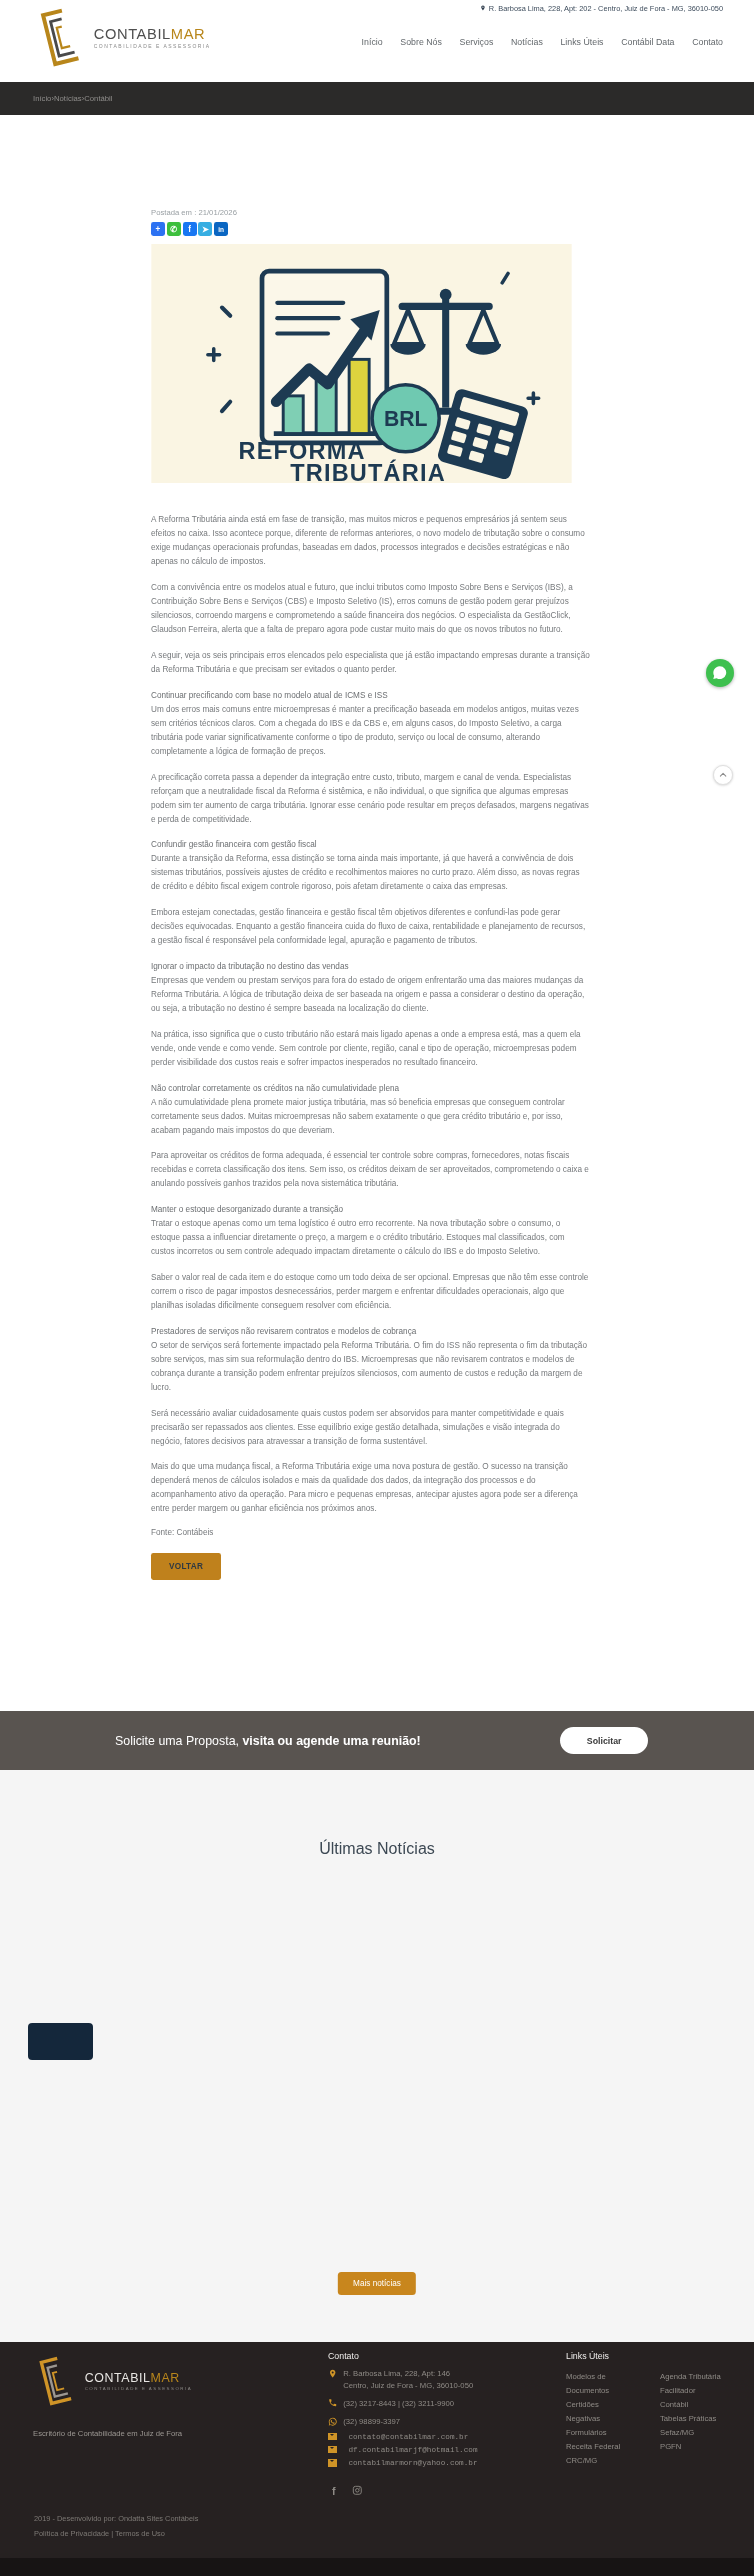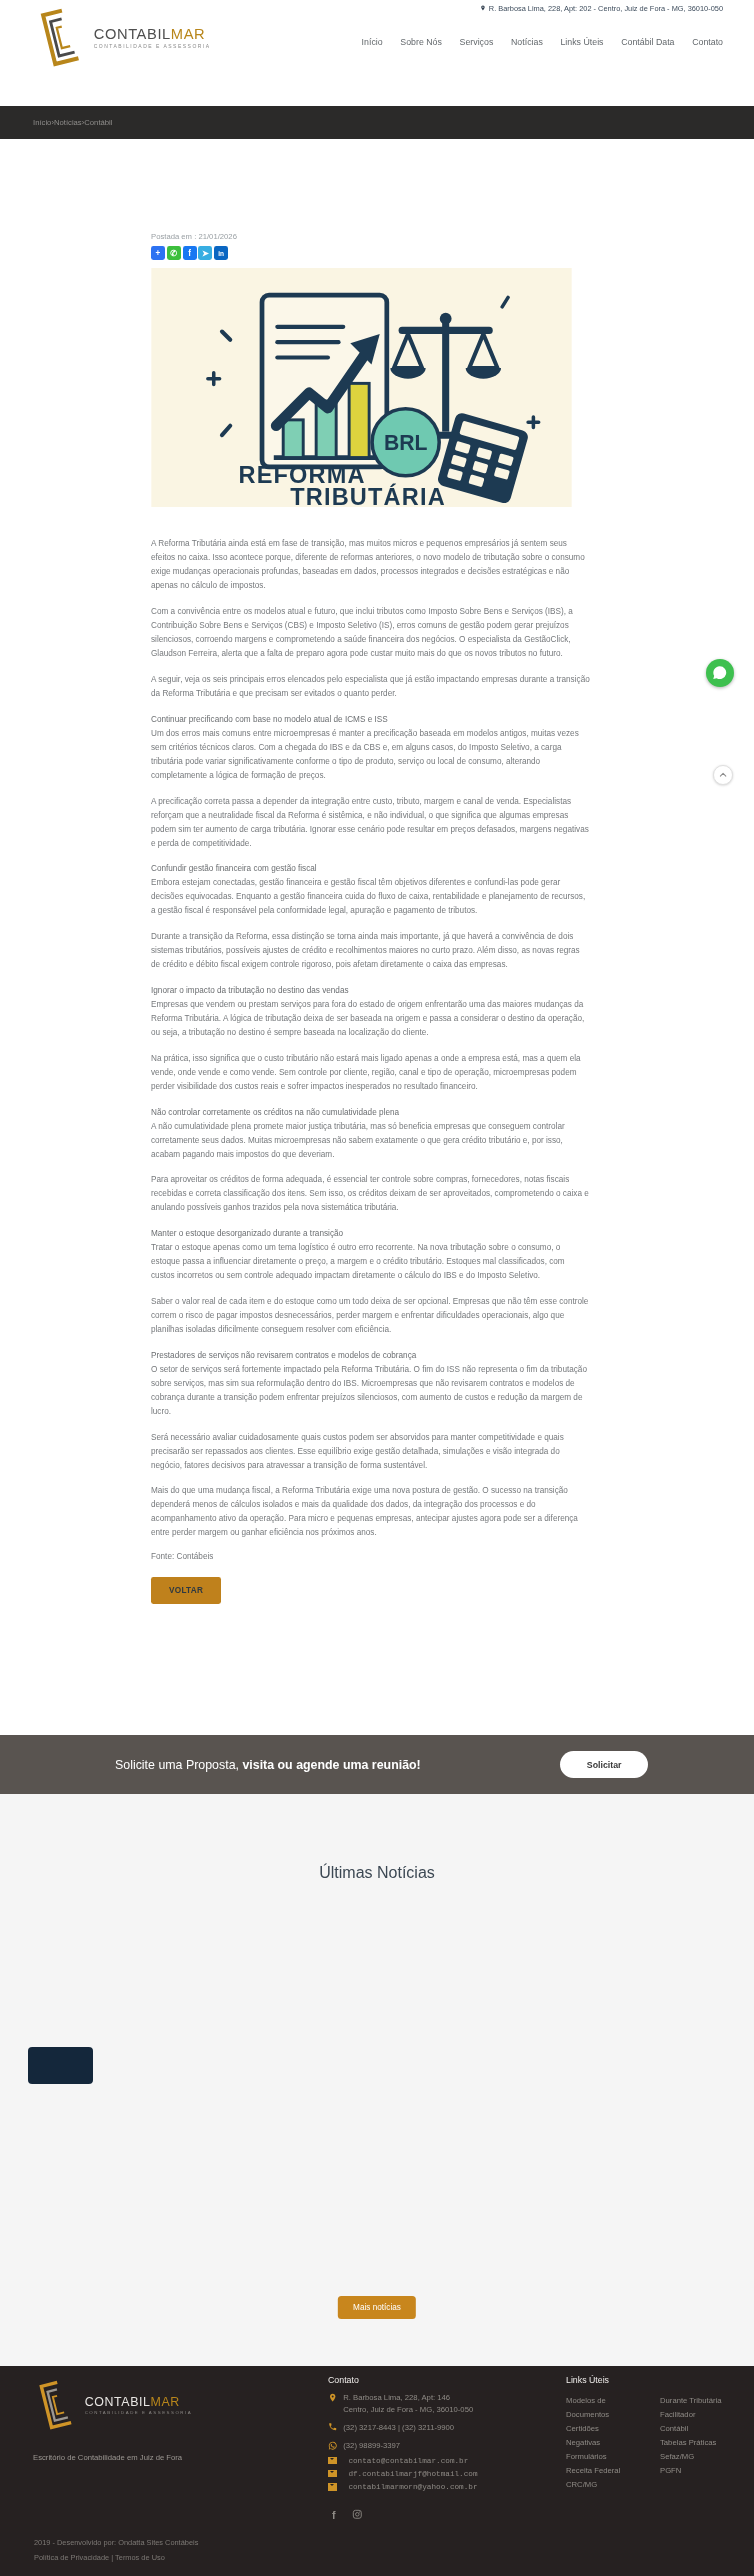--- a/index.html
+++ b/index.html
@@ -1,20 +1,20 @@
 <!DOCTYPE html>
 <html style="font-size:9.4px"><head>
 <meta charset="utf-8">
 <style>
   * { margin:0; padding:0; box-sizing:border-box; }
   html,body { background:#ffffff; }
   body { width:754px; font-family:"Liberation Sans", sans-serif; position:relative; }
 
   
-  .header { height:106px; background:#fff; position:relative; }
+  .header { height:82px; background:#fff; position:relative; }
   .topbar-address { position:absolute; top:3.5px; right:31px; font-size:7.4px; color:#3d4c5c; display:flex; align-items:center; gap:2.9px; }
   .pin-glyph { width:5.9px; height:5.9px; display:inline-block; }
   .logo { position:absolute; left:32px; top:4.7px; display:flex; align-items:center; gap:4.7px; }
   .logo-text-main { font-size:14.7px; letter-spacing:0.6px; color:#4f4f4f; font-weight:400; }
   .logo-text-accent { color:#b8861b; }
   .logo-tagline { font-size:5px; letter-spacing:1.5px; color:#8a8a8a; margin-top:1.2px; text-align:center; }
   .nav { position:absolute; top:37px; right:31px; display:flex; gap:17.7px; }
   .nav a { text-decoration:none; font-size:8.8px; color:#63686c; }
 
   
@@ -183,22 +183,22 @@
     </svg>
 
     <div class="article-body" id="article-body">
         <p class="blk-p">A Reforma Tributária ainda está em fase de transição, mas muitos micros e pequenos empresários já sentem seus efeitos no caixa. Isso acontece porque, diferente de reformas anteriores, o novo modelo de tributação sobre o consumo exige mudanças operacionais profundas, baseadas em dados, processos integrados e decisões estratégicas e não apenas no cálculo de impostos.</p>
         <p class="blk-p">Com a convivência entre os modelos atual e futuro, que inclui tributos como Imposto Sobre Bens e Serviços (IBS), a Contribuição Sobre Bens e Serviços (CBS) e Imposto Seletivo (IS), erros comuns de gestão podem gerar prejuízos silenciosos, corroendo margens e comprometendo a saúde financeira dos negócios. O especialista da GestãoClick, Glaudson Ferreira, alerta que a falta de preparo agora pode custar muito mais do que os novos tributos no futuro.</p>
         <p class="blk-p">A seguir, veja os seis principais erros elencados pelo especialista que já estão impactando empresas durante a transição da Reforma Tributária e que precisam ser evitados o quanto perder.</p>
         <p class="blk-h">Continuar precificando com base no modelo atual de ICMS e ISS</p>
         <p class="blk-p">Um dos erros mais comuns entre microempresas é manter a precificação baseada em modelos antigos, muitas vezes sem critérios técnicos claros. Com a chegada do IBS e da CBS e, em alguns casos, do Imposto Seletivo, a carga tributária pode variar significativamente conforme o tipo de produto, serviço ou local de consumo, alterando completamente a lógica de formação de preços.</p>
         <p class="blk-p">A precificação correta passa a depender da integração entre custo, tributo, margem e canal de venda. Especialistas reforçam que a neutralidade fiscal da Reforma é sistêmica, e não individual, o que significa que algumas empresas podem sim ter aumento de carga tributária. Ignorar esse cenário pode resultar em preços defasados, margens negativas e perda de competitividade.</p>
         <p class="blk-h">Confundir gestão financeira com gestão fiscal</p>
+        <p class="blk-p">Durante a transição da Reforma, essa distinção se torna ainda mais importante, já que haverá a convivência de dois sistemas tributários, possíveis ajustes de crédito e recolhimentos maiores no curto prazo. Além disso, as novas regras de crédito e débito fiscal exigem controle rigoroso, pois afetam diretamente o caixa das empresas.</p>
         <p class="blk-p">Embora estejam conectadas, gestão financeira e gestão fiscal têm objetivos diferentes e confundi-las pode gerar decisões equivocadas. Enquanto a gestão financeira cuida do fluxo de caixa, rentabilidade e planejamento de recursos, a gestão fiscal é responsável pela conformidade legal, apuração e pagamento de tributos.</p>
-        <p class="blk-p">Durante a transição da Reforma, essa distinção se torna ainda mais importante, já que haverá a convivência de dois sistemas tributários, possíveis ajustes de crédito e recolhimentos maiores no curto prazo. Além disso, as novas regras de crédito e débito fiscal exigem controle rigoroso, pois afetam diretamente o caixa das empresas.</p>
         <p class="blk-h">Ignorar o impacto da tributação no destino das vendas</p>
         <p class="blk-p">Empresas que vendem ou prestam serviços para fora do estado de origem enfrentarão uma das maiores mudanças da Reforma Tributária. A lógica de tributação deixa de ser baseada na origem e passa a considerar o destino da operação, ou seja, a tributação no destino é sempre baseada na localização do cliente.</p>
         <p class="blk-p">Na prática, isso significa que o custo tributário não estará mais ligado apenas a onde a empresa está, mas a quem ela vende, onde vende e como vende. Sem controle por cliente, região, canal e tipo de operação, microempresas podem perder visibilidade dos custos reais e sofrer impactos inesperados no resultado financeiro.</p>
         <p class="blk-h">Não controlar corretamente os créditos na não cumulatividade plena</p>
         <p class="blk-p">A não cumulatividade plena promete maior justiça tributária, mas só beneficia empresas que conseguem controlar corretamente seus dados. Muitas microempresas não sabem exatamente o que gera crédito tributário e, por isso, acabam pagando mais impostos do que deveriam.</p>
         <p class="blk-p">Para aproveitar os créditos de forma adequada, é essencial ter controle sobre compras, fornecedores, notas fiscais recebidas e correta classificação dos itens. Sem isso, os créditos deixam de ser aproveitados, comprometendo o caixa e anulando possíveis ganhos trazidos pela nova sistemática tributária.</p>
         <p class="blk-h">Manter o estoque desorganizado durante a transição</p>
         <p class="blk-p">Tratar o estoque apenas como um tema logístico é outro erro recorrente. Na nova tributação sobre o consumo, o estoque passa a influenciar diretamente o preço, a margem e o crédito tributário. Estoques mal classificados, com custos incorretos ou sem controle adequado impactam diretamente o cálculo do IBS e do Imposto Seletivo.</p>
         <p class="blk-p">Saber o valor real de cada item e do estoque como um todo deixa de ser opcional. Empresas que não têm esse controle correm o risco de pagar impostos desnecessários, perder margem e enfrentar dificuldades operacionais, algo que planilhas isoladas dificilmente conseguem resolver com eficiência.</p>
         <p class="blk-h">Prestadores de serviços não revisarem contratos e modelos de cobrança</p>
@@ -290,21 +290,21 @@
     <div class="f-col-title">Links Úteis</div>
     <div class="f-links-cols">
       <div class="f-links-col" id="links-col1">
           <a href="#">Modelos de Documentos</a>
           <a href="#">Certidões Negativas</a>
           <a href="#">Formulários</a>
           <a href="#">Receita Federal</a>
           <a href="#">CRC/MG</a>
         </div>
       <div class="f-links-col" id="links-col2">
-          <a href="#">Durante Tributária</a>
+          <a href="#">Agenda Tributária</a>
           <a href="#">Facilitador</a>
           <a href="#">Contábil</a>
           <a href="#">Tabelas Práticas</a>
           <a href="#">Sefaz/MG</a>
           <a href="#">PGFN</a>
         </div>
     </div>
   </div>
 
   <div class="f-credits">2019 - Desenvolvido por: Ondatta Sites Contábeis</div>

